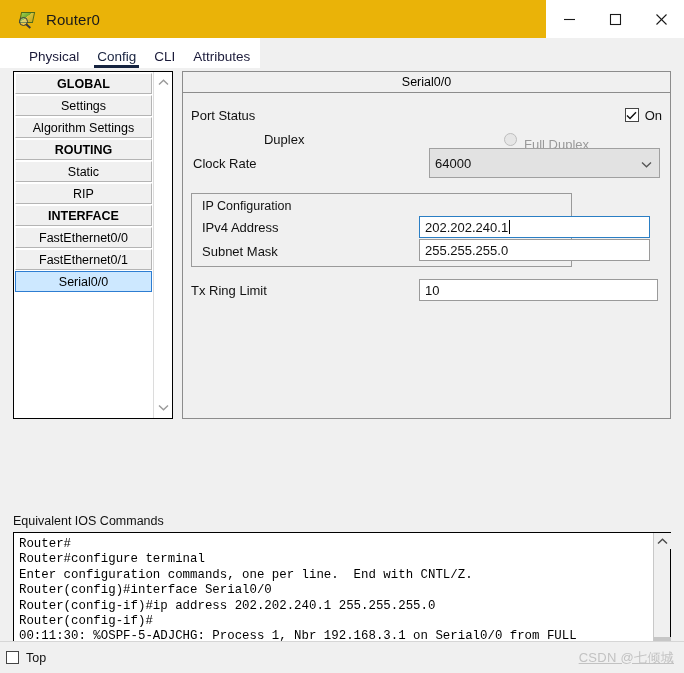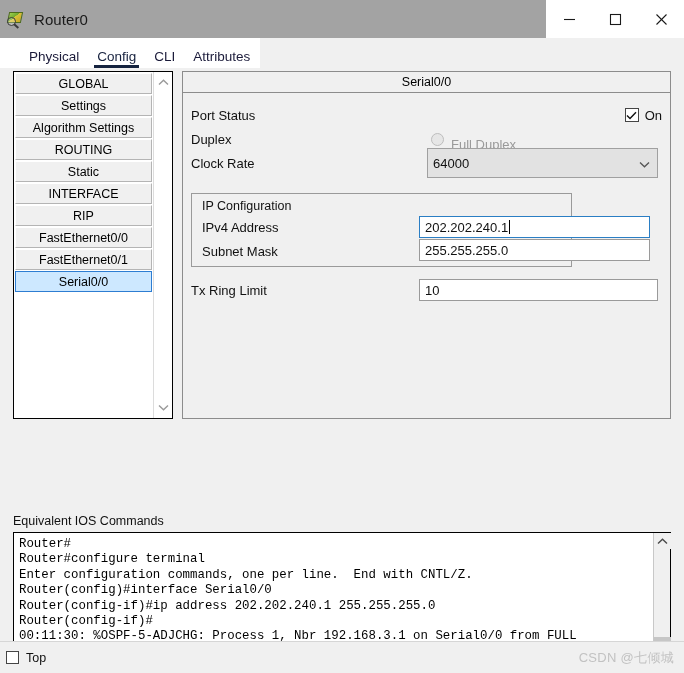--- a/index.html
+++ b/index.html
@@ -8,23 +8,24 @@
     width: 684px; height: 673px;
     overflow: hidden;
     background: #ffffff;
     font-family: "Liberation Sans", sans-serif;
   }
 
   
   .titlebar {
     position: relative;
     height: 38px;
-    background: #a3a3a3;
+    background: #eab308;
     display: flex;
     align-items: center;
+    padding-left: 12px;
   }
   .title-icon {
     width: 18px; height: 18px;
     margin-left: 7px; margin-right: 9px;
     position: relative;
     flex: 0 0 auto;
   }
   .title-icon .body {
     position: absolute; left: 1px; top: 2px;
     width: 14px; height: 11px;
@@ -130,21 +131,21 @@
     text-align: center;
     font-size: 12.5px;
     color: #000000;
     background: #f0f0f0;
     border: 1px solid #b4b4b4;
     border-top-color: #ffffff;
     border-left-color: #ffffff;
     white-space: nowrap;
     overflow: hidden;
   }
-  .side-item.header { font-weight: normal; }
+  .side-item.header { font-weight: bold; }
   .side-item.selected {
     background: #cde8ff;
     border: 1px solid #2d7dd2;
   }
   .side-scroll {
     width: 19px;
     background: #ffffff;
     border-left: 1px solid #dcdcdc;
     position: relative;
   }
@@ -178,20 +179,21 @@
     flex: 1;
     position: relative;
     padding: 10px 8px 0 8px;
   }
 
   .row {
     display: flex;
     align-items: center;
     height: 24px;
     position: relative;
+    justify-content: center;
   }
   .row-label {
     width: 236px;
     font-size: 13px;
     color: #111;
   }
   .checkbox {
     width: 14px; height: 14px;
     background: #ffffff;
     border: 1px solid #454545;
@@ -325,20 +327,21 @@
     border: 1px solid #454545;
     background: #fff;
     margin-right: 7px;
   }
   .top-label { font-size: 12.5px; color: #111; }
   .watermark {
     margin-left: auto;
     font-size: 13px;
     color: #c2c2c2;
     letter-spacing: 0.3px;
+    text-decoration: underline;
   }
 </style>
 </head>
 <body>
 
 <div class="titlebar">
   <div class="title-icon">
     <div class="body"></div>
     <div class="glass"></div>
     <div class="handle"></div>
@@ -375,22 +378,22 @@
 
   <div class="upper">
 
     <div class="sidebar-wrap">
       <div class="sidebar-list">
         <div class="side-item header">GLOBAL</div>
         <div class="side-item">Settings</div>
         <div class="side-item">Algorithm Settings</div>
         <div class="side-item header">ROUTING</div>
         <div class="side-item">Static</div>
+        <div class="side-item">RIP</div>
         <div class="side-item header">INTERFACE</div>
-        <div class="side-item">RIP</div>
         <div class="side-item">FastEthernet0/0</div>
         <div class="side-item">FastEthernet0/1</div>
         <div class="side-item selected">Serial0/0</div>
       </div>
       <div class="side-scroll">
         <div class="arrow up">
           <svg width="11" height="7" viewBox="0 0 11 7">
               <polyline points="1,5.5 5.5,1.2 10,5.5" fill="none" stroke="#9a9a9a" stroke-width="1.4"></polyline>
             </svg>
         </div>

